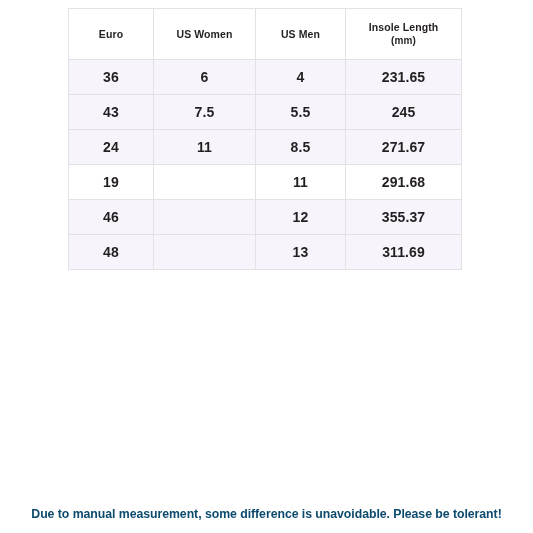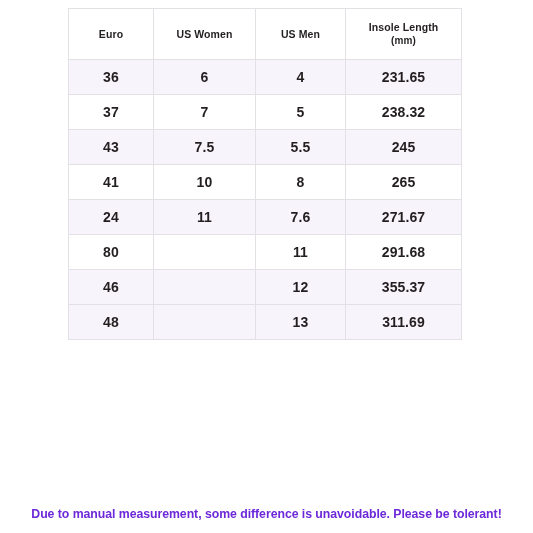--- a/index.html
+++ b/index.html
@@ -73,21 +73,21 @@
   }
 
   #footer-note {
     position: absolute;
     left: 0;
     top: 507px;
     width: 533px;
     text-align: center;
     font-size: 12.3px;
     font-weight: bold;
-    color: #6d28d9;
+    color: #0c4a6e;
     letter-spacing: -0.05px;
     white-space: nowrap;
   }
 </style>
 </head>
 <body>
 
 <div id="page">
 
   <table id="size-chart-table">
@@ -114,46 +114,34 @@
         </th>
       </tr>
     </thead>
     <tbody id="size-chart-body">
       <tr class="tinted">
         <td>36</td>
         <td>6</td>
         <td>4</td>
         <td>231.65</td>
       </tr>
-      <tr>
-        <td>37</td>
-        <td>7</td>
-        <td>5</td>
-        <td>238.32</td>
-      </tr>
       <tr class="tinted">
         <td>43</td>
         <td>7.5</td>
         <td>5.5</td>
         <td>245</td>
       </tr>
-      <tr>
-        <td>41</td>
-        <td>10</td>
-        <td>8</td>
-        <td>265</td>
-      </tr>
       <tr class="tinted">
         <td>24</td>
         <td>11</td>
-        <td>7.6</td>
+        <td>8.5</td>
         <td>271.67</td>
       </tr>
       <tr>
-        <td>80</td>
+        <td>19</td>
         <td></td>
         <td>11</td>
         <td>291.68</td>
       </tr>
       <tr class="tinted">
         <td>46</td>
         <td></td>
         <td>12</td>
         <td>355.37</td>
       </tr>

